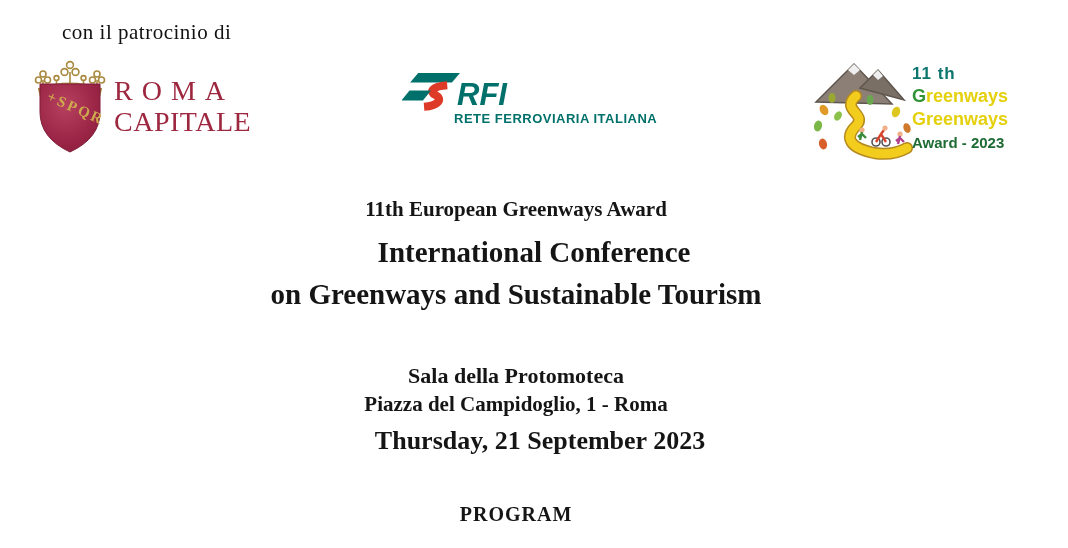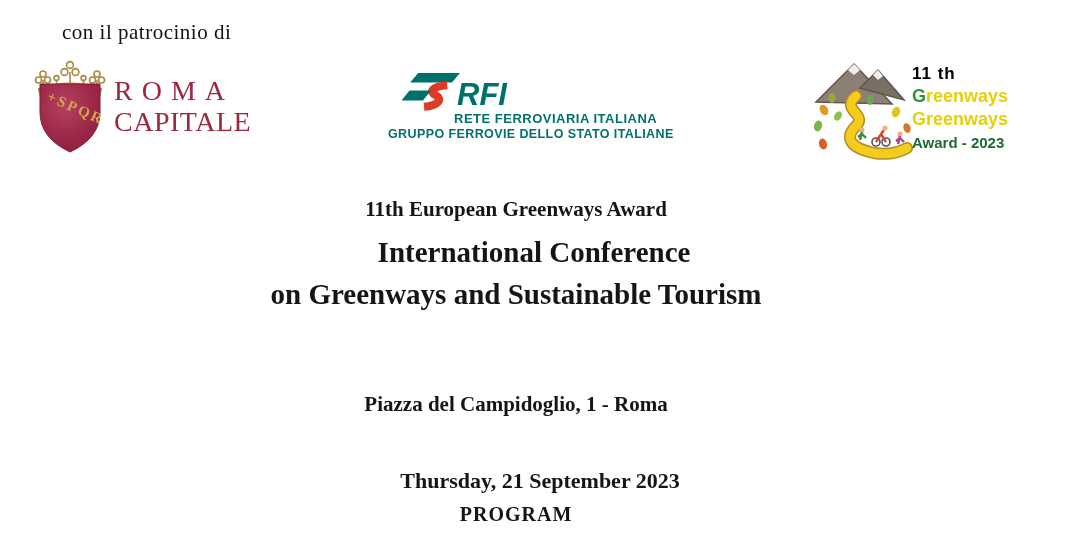--- a/index.html
+++ b/index.html
@@ -31,34 +31,34 @@
     font-size:31px;font-weight:bold;font-style:italic;color:#00716a;line-height:30px;}
   .rfi-subtitle{position:absolute;left:66px;top:43px;
     font-size:13px;font-weight:bold;color:#00716a;letter-spacing:0.5px;white-space:nowrap;}
   .rfi-group{position:absolute;left:0px;top:59px;
     font-size:12.5px;font-weight:bold;color:#00716a;letter-spacing:0.4px;white-space:nowrap;}
   
   .gw-logo{position:absolute;left:810px;top:52px;width:215px;height:118px;
     font-family:"Liberation Sans", sans-serif;}
   .gw-art{position:absolute;left:0;top:2px;width:104px;height:112px;}
   .gw-text{position:absolute;left:102px;top:10px;font-weight:bold;line-height:23px;white-space:nowrap;}
-  .gw-l1{font-size:17px;color:#000000;letter-spacing:1px;}
+  .gw-l1{font-size:17px;color:#0f766e;letter-spacing:1px;}
   .gw-l2{font-size:18px;color:#e5d00c;}
   .gw-l2::first-letter{color:#2f9335;}
   .gw-l3{font-size:18px;color:#e5d00c;}
   .gw-l4{font-size:15px;color:#1e6b33;}
   
   .event-block{position:absolute;left:0;top:0;width:1032px;height:548px;text-align:center;}
   .event-block > div{position:absolute;left:0;right:0;font-weight:bold;}
   .ev-series{top:197px;font-size:21px;}
   .ev-title1{top:236px;font-size:29px;padding-left:36px;}
   .ev-title2{top:278px;font-size:29px;}
   .ev-venue{top:363px;font-size:22px;}
   .ev-address{top:392px;font-size:21px;}
-  .ev-date{top:468px;font-size:22px;margin-left:48px;}
+  .ev-date{top:426px;font-size:26px;margin-left:48px;}
   .ev-program{top:503px;font-size:20px;letter-spacing:1px;}
 </style>
 </head>
 <body>
 
 <div class="page">
 
   <div class="patronage">con il patrocinio di</div>
 
   <div class="roma-logo">
@@ -103,21 +103,20 @@
   </div>
 
   <div class="rfi-logo">
     <svg class="fs-mark" viewBox="0 0 100 72">
       <polygon points="28,0 100,0 86,16 14,16" fill="#00716a"></polygon>
       <path d="M78,21 C52,23 46,32 58,38 C70,44 64,56 38,58" fill="none" stroke="#dd3a28" stroke-width="14" stroke-linecap="butt"></path>
       <polygon points="13,30 50,30 36,47 -1,47" fill="#00716a"></polygon>
     </svg>
     <div class="rfi-acronym">RFI</div>
     <div class="rfi-subtitle">RETE FERROVIARIA ITALIANA</div>
-    <div class="rfi-group">GRUPPO FERROVIE DELLO STATO ITALIANE</div>
   </div>
 
   <div class="gw-logo">
     <svg class="gw-art" viewBox="0 0 104 112">
 
       <polygon points="6,48 44,10 82,50" fill="#8c8076" stroke="#5f564e" stroke-width="1.5"></polygon>
       <polygon points="50,34 68,16 94,46" fill="#7a6f64" stroke="#5f564e" stroke-width="1.5"></polygon>
       <polygon points="38,16 44,10 50,16 44,21" fill="#efefef"></polygon>
       <polygon points="63,21 68,16 73,22 68,26" fill="#efefef"></polygon>
 
@@ -151,18 +150,19 @@
       <div class="gw-l2">Greenways</div>
       <div class="gw-l3">Greenways</div>
       <div class="gw-l4">Award - 2023</div>
     </div>
   </div>
 
   <div class="event-block">
     <div class="ev-series">11th European Greenways Award</div>
     <div class="ev-title1">International Conference</div>
     <div class="ev-title2">on Greenways and Sustainable Tourism</div>
+    <div class="ev-venue">Sala della Protomoteca</div>
     <div class="ev-address">Piazza del Campidoglio, 1 - Roma</div>
     <div class="ev-date">Thursday, 21 September 2023</div>
     <div class="ev-program">PROGRAM</div>
   </div>
 
 </div>
 
 </body></html>

